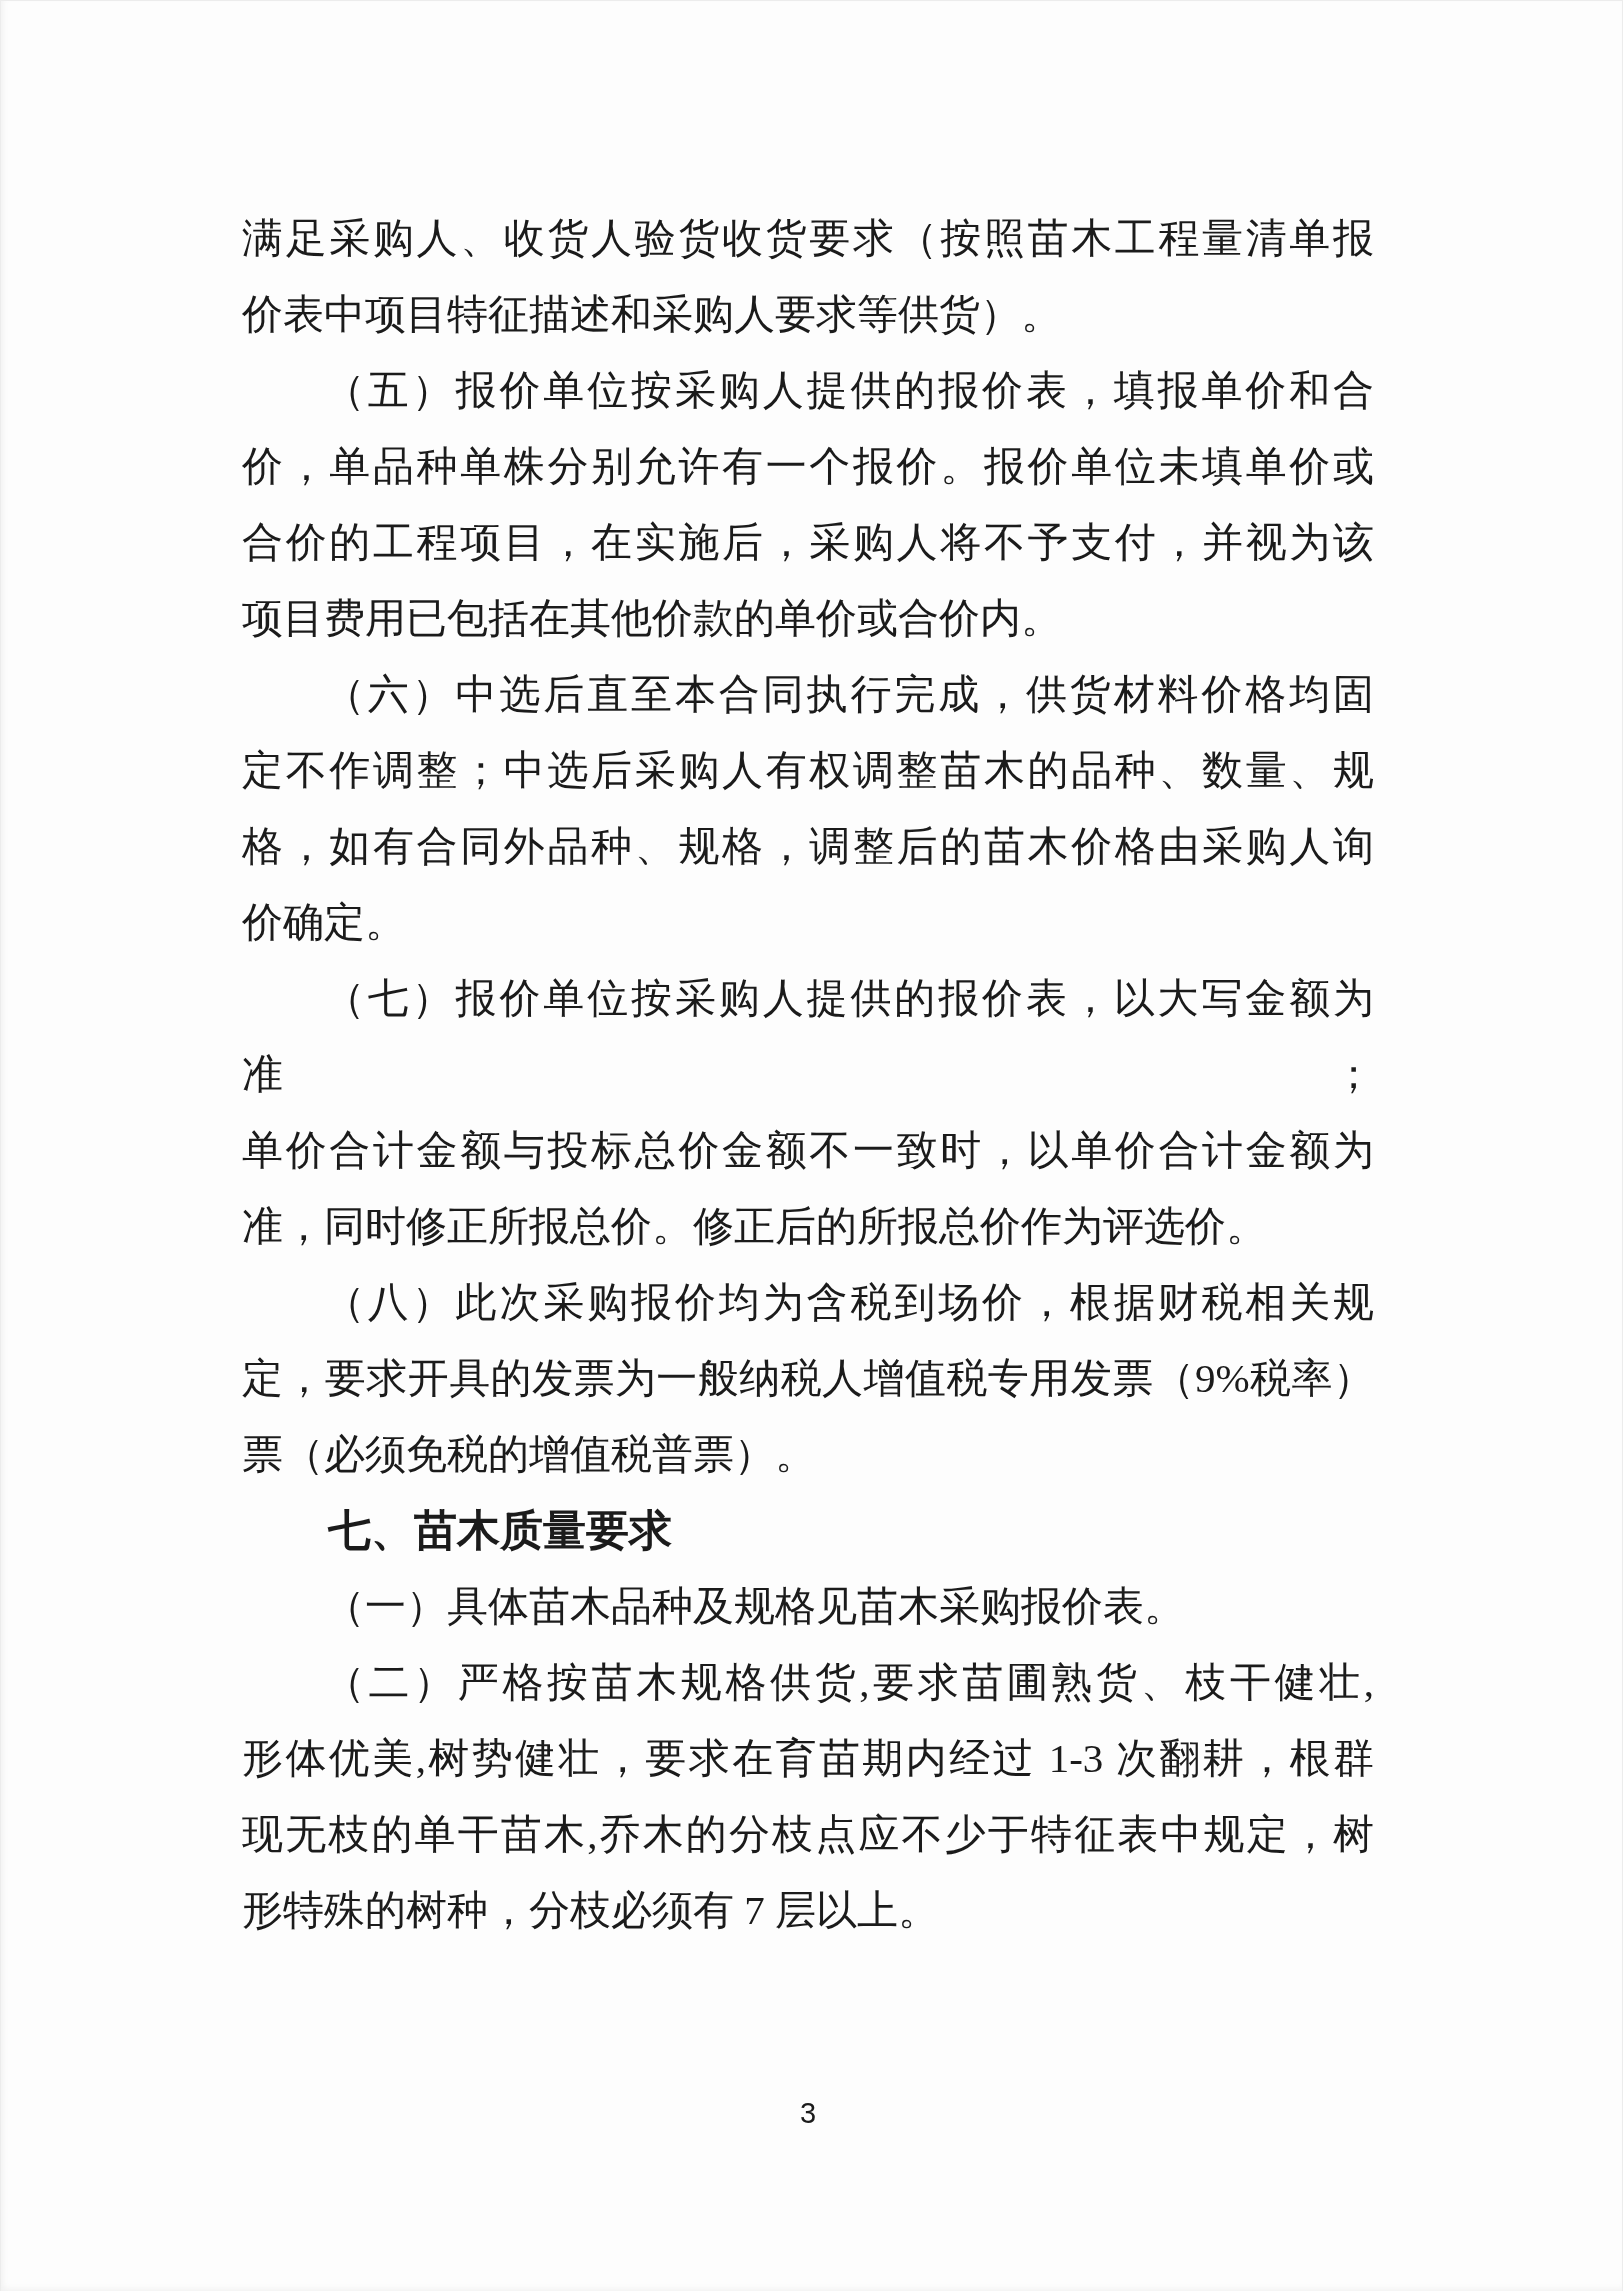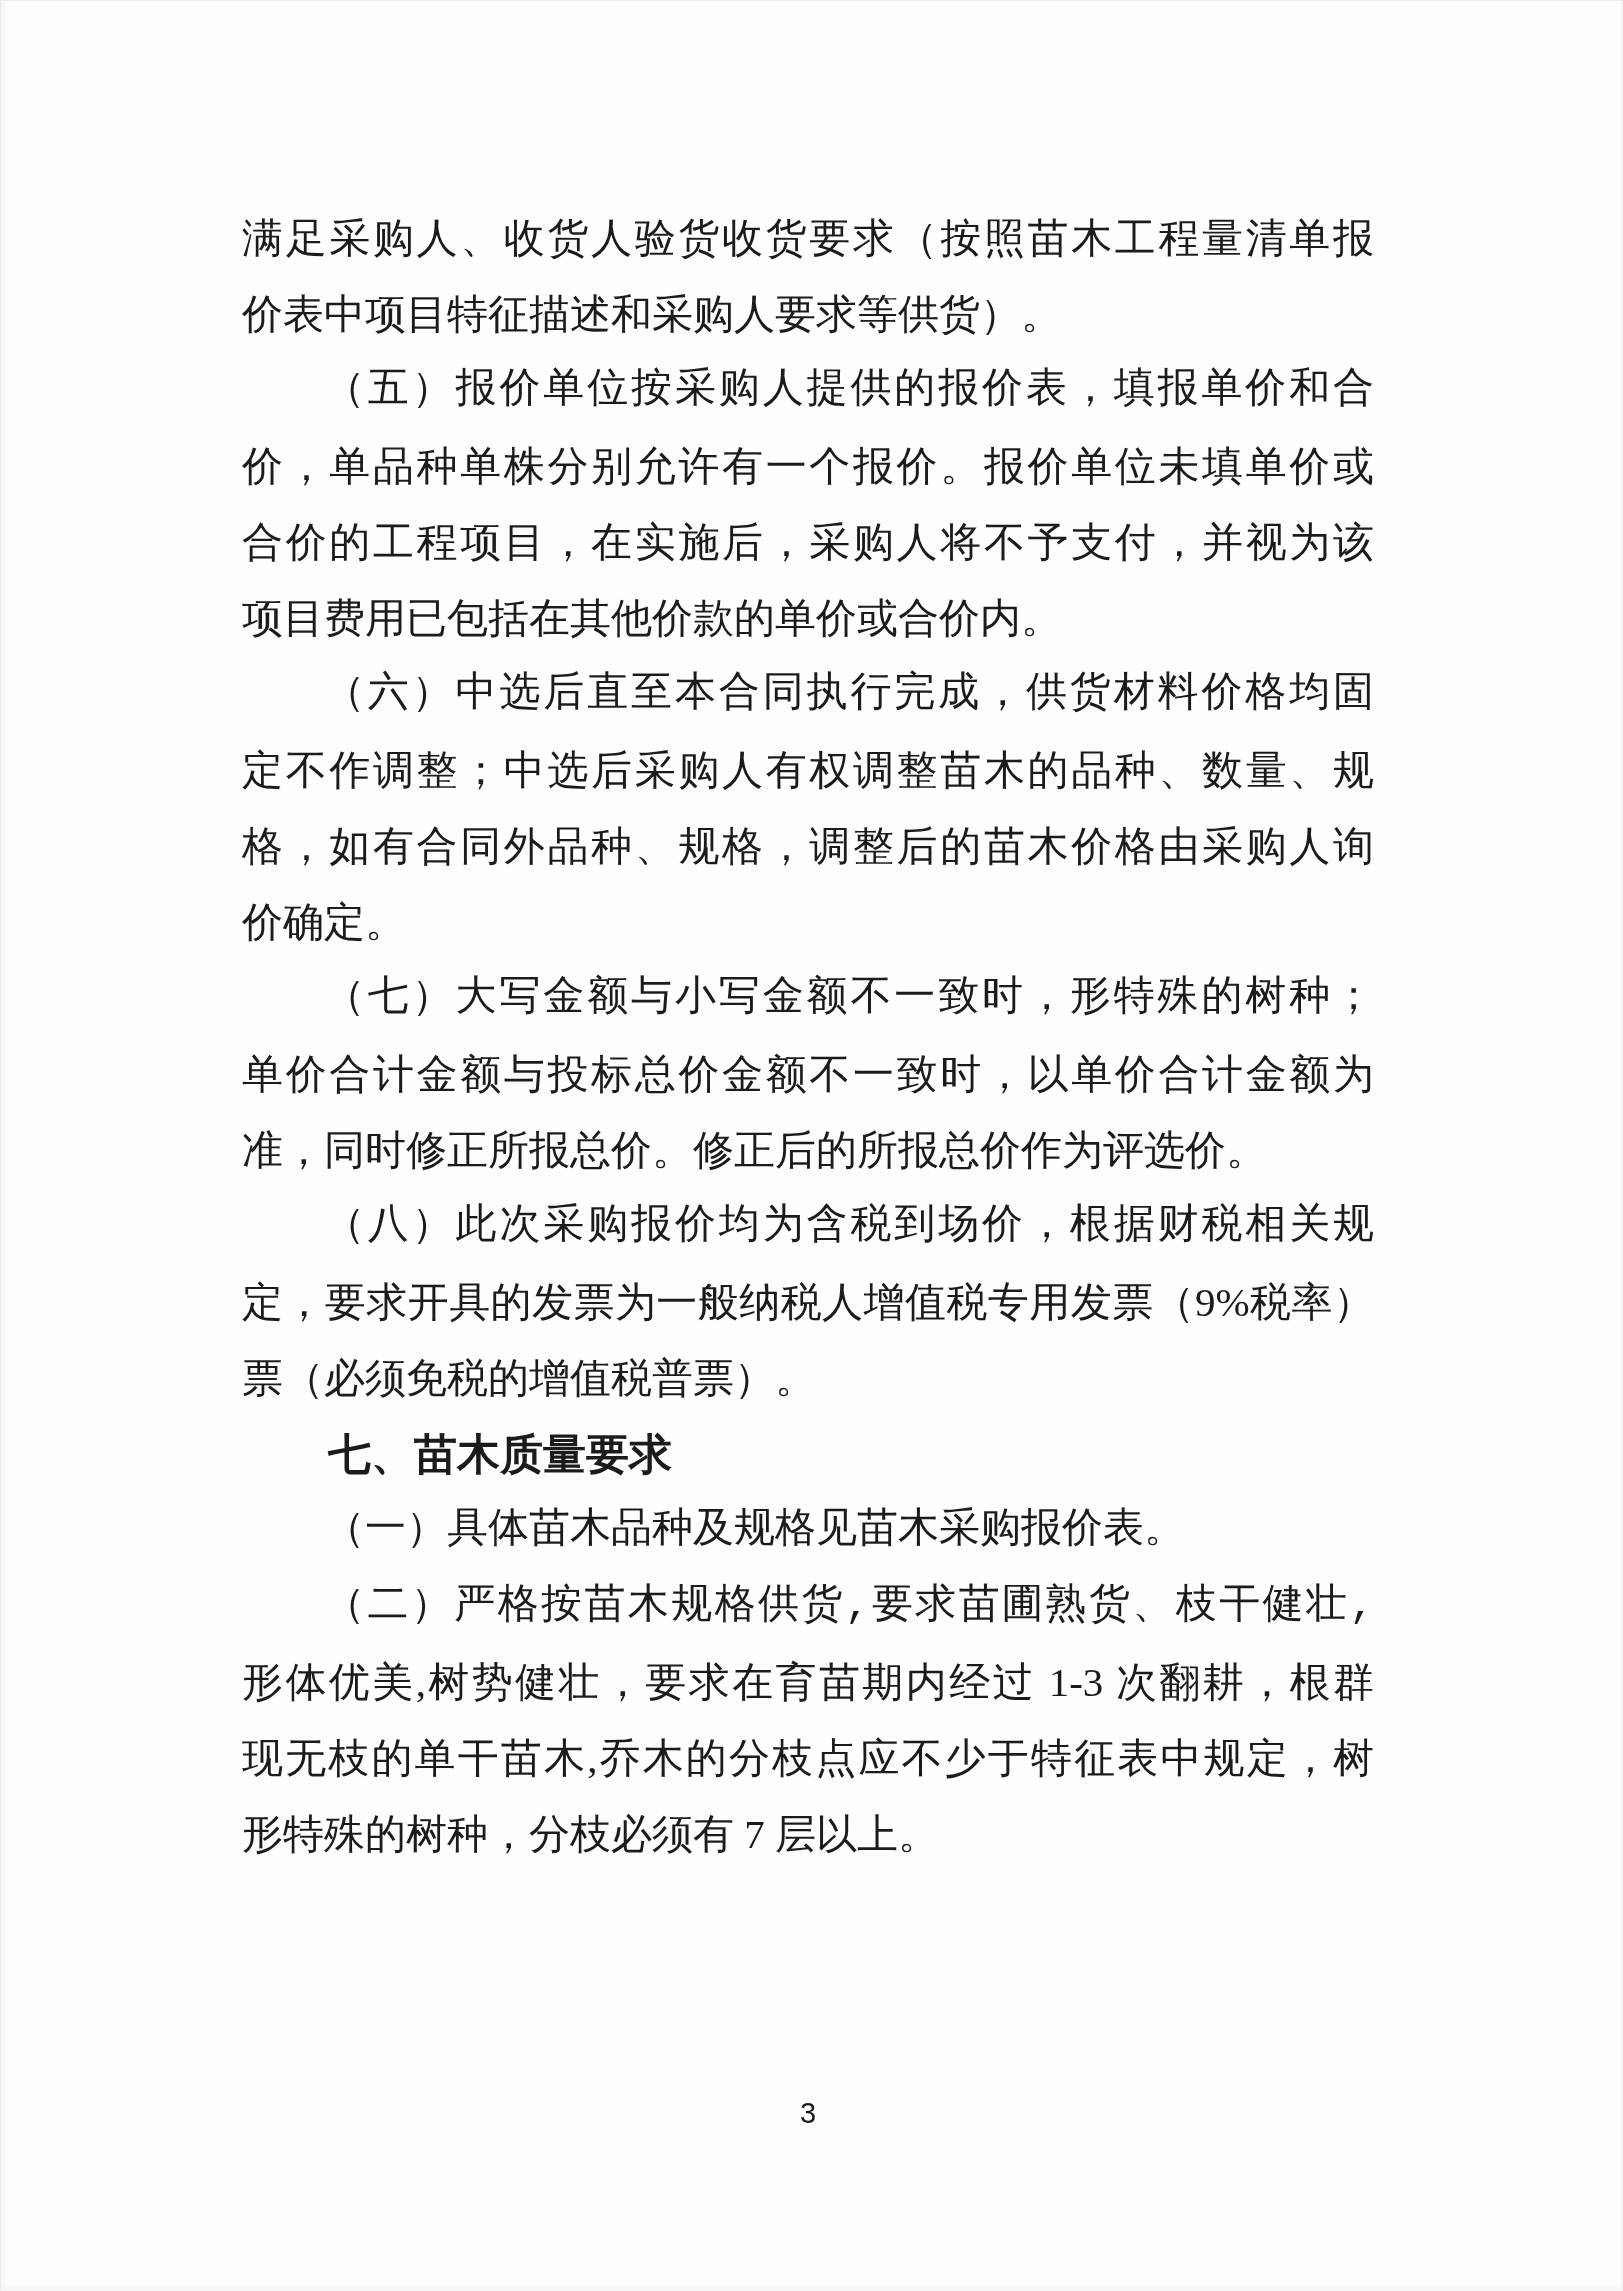--- a/index.html
+++ b/index.html
@@ -30,21 +30,20 @@
     text-align-last: justify;
     text-justify: inter-character;
     white-space: normal;
   }
   .ln.e {
     text-align: right;
     text-align-last: left;
   }
   .ln.s {
     text-indent: 2em;
-    font-family: Liberation Mono, monospace;
   }
   .ln.h {
     font-family: "Liberation Sans", "DejaVu Sans", sans-serif;
     font-weight: bold;
     font-size: 43px;
     text-align: left;
     text-align-last: left;
   }
   .page-num {
     position: absolute;
@@ -66,21 +65,21 @@
     <div class="ln">满足采购人、收货人验货收货要求（按照苗木工程量清单报</div>
     <div class="ln e">价表中项目特征描述和采购人要求等供货）。</div>
     <div class="ln s">（五）报价单位按采购人提供的报价表，填报单价和合</div>
     <div class="ln">价，单品种单株分别允许有一个报价。报价单位未填单价或</div>
     <div class="ln">合价的工程项目，在实施后，采购人将不予支付，并视为该</div>
     <div class="ln e">项目费用已包括在其他价款的单价或合价内。</div>
     <div class="ln s">（六）中选后直至本合同执行完成，供货材料价格均固</div>
     <div class="ln">定不作调整；中选后采购人有权调整苗木的品种、数量、规</div>
     <div class="ln">格，如有合同外品种、规格，调整后的苗木价格由采购人询</div>
     <div class="ln e">价确定。</div>
-    <div class="ln s">（七）大写金额与小写金额不一致时，形特殊的树种；</div>
+    <div class="ln s">（七）报价单位按采购人提供的报价表，以大写金额为准；</div>
     <div class="ln">单价合计金额与投标总价金额不一致时，以单价合计金额为</div>
     <div class="ln e">准，同时修正所报总价。修正后的所报总价作为评选价。</div>
     <div class="ln s">（八）此次采购报价均为含税到场价，根据财税相关规</div>
     <div class="ln">定，要求开具的发票为一般纳税人增值税专用发票（9%税率）</div>
     <div class="ln e">票（必须免税的增值税普票）。</div>
     <div class="ln s h">七、苗木质量要求</div>
     <div class="ln s e">（一）具体苗木品种及规格见苗木采购报价表。</div>
     <div class="ln s">（二）严格按苗木规格供货,要求苗圃熟货、枝干健壮,</div>
     <div class="ln">形体优美,树势健壮，要求在育苗期内经过 1-3 次翻耕，根群</div>
     <div class="ln">现无枝的单干苗木,乔木的分枝点应不少于特征表中规定，树</div>

